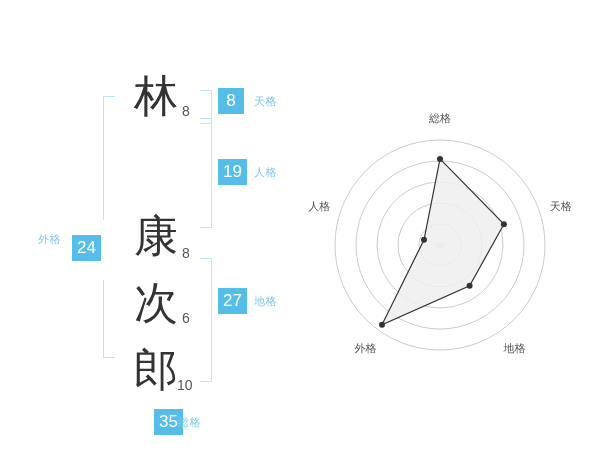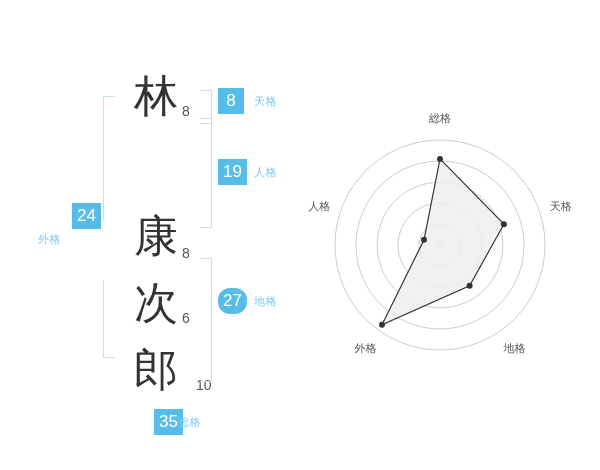--- a/index.html
+++ b/index.html
@@ -101,44 +101,44 @@
 <body>
 
 <div id="app">
 
   <div class="name-panel">
 
     <div class="bracket-left" style="left:103px; top:96px; width:12px; height:124px; border-bottom:none;"></div>
     <div class="bracket-left" style="left:103px; top:280px; width:12px; height:78px; border-top:none;"></div>
 
     <div class="badge-label" style="left:38px; top:232px;">外格</div>
-    <div class="badge" style="left:72px; top:203px;">24</div>
+    <div class="badge" style="left:72px; top:235px;">24</div>
 
     <div class="kanji" style="left:134px; top:74px;">林</div>
     <div class="stroke-num" style="left:182px; top:103px;">8</div>
 
     <div class="kanji" style="left:134px; top:214px;">康</div>
     <div class="stroke-num" style="left:182px; top:245px;">8</div>
 
     <div class="kanji" style="left:134px; top:281px;">次</div>
     <div class="stroke-num" style="left:182px; top:310px;">6</div>
 
     <div class="kanji" style="left:134px; top:348px;">郎</div>
-    <div class="stroke-num" style="left:196px; top:377px;">10</div>
+    <div class="stroke-num" style="left:177px; top:377px;">10</div>
 
     <div class="bracket" style="left:200px; top:90px; width:12px; height:34px;"></div>
     <div class="badge" style="left:218px; top:88px;">8</div>
     <div class="badge-label" style="left:254px; top:94px;">天格</div>
 
     <div class="bracket" style="left:200px; top:118px; width:12px; height:110px;"></div>
     <div class="badge" style="left:218px; top:159px;">19</div>
     <div class="badge-label" style="left:254px; top:165px;">人格</div>
 
     <div class="bracket" style="left:200px; top:258px; width:12px; height:124px;"></div>
-    <div class="badge" style="left:218px; top:288px;border-radius:12px;">27</div>
+    <div class="badge" style="left:218px; top:288px;">27</div>
     <div class="badge-label" style="left:254px; top:294px;">地格</div>
 
     <div class="badge" style="left:142px; top:409px;margin-left:12px;">35</div>
     <div class="badge-label" style="left:178px; top:415px;">総格</div>
   </div>
 
   <div class="chart-panel">
     <svg class="chart-svg" width="300" height="470" viewBox="0 0 300 470">
       <g id="radar-grid">
           <circle cx="140" cy="245" r="21" fill="none" stroke="#cccccc" stroke-width="1"></circle>

